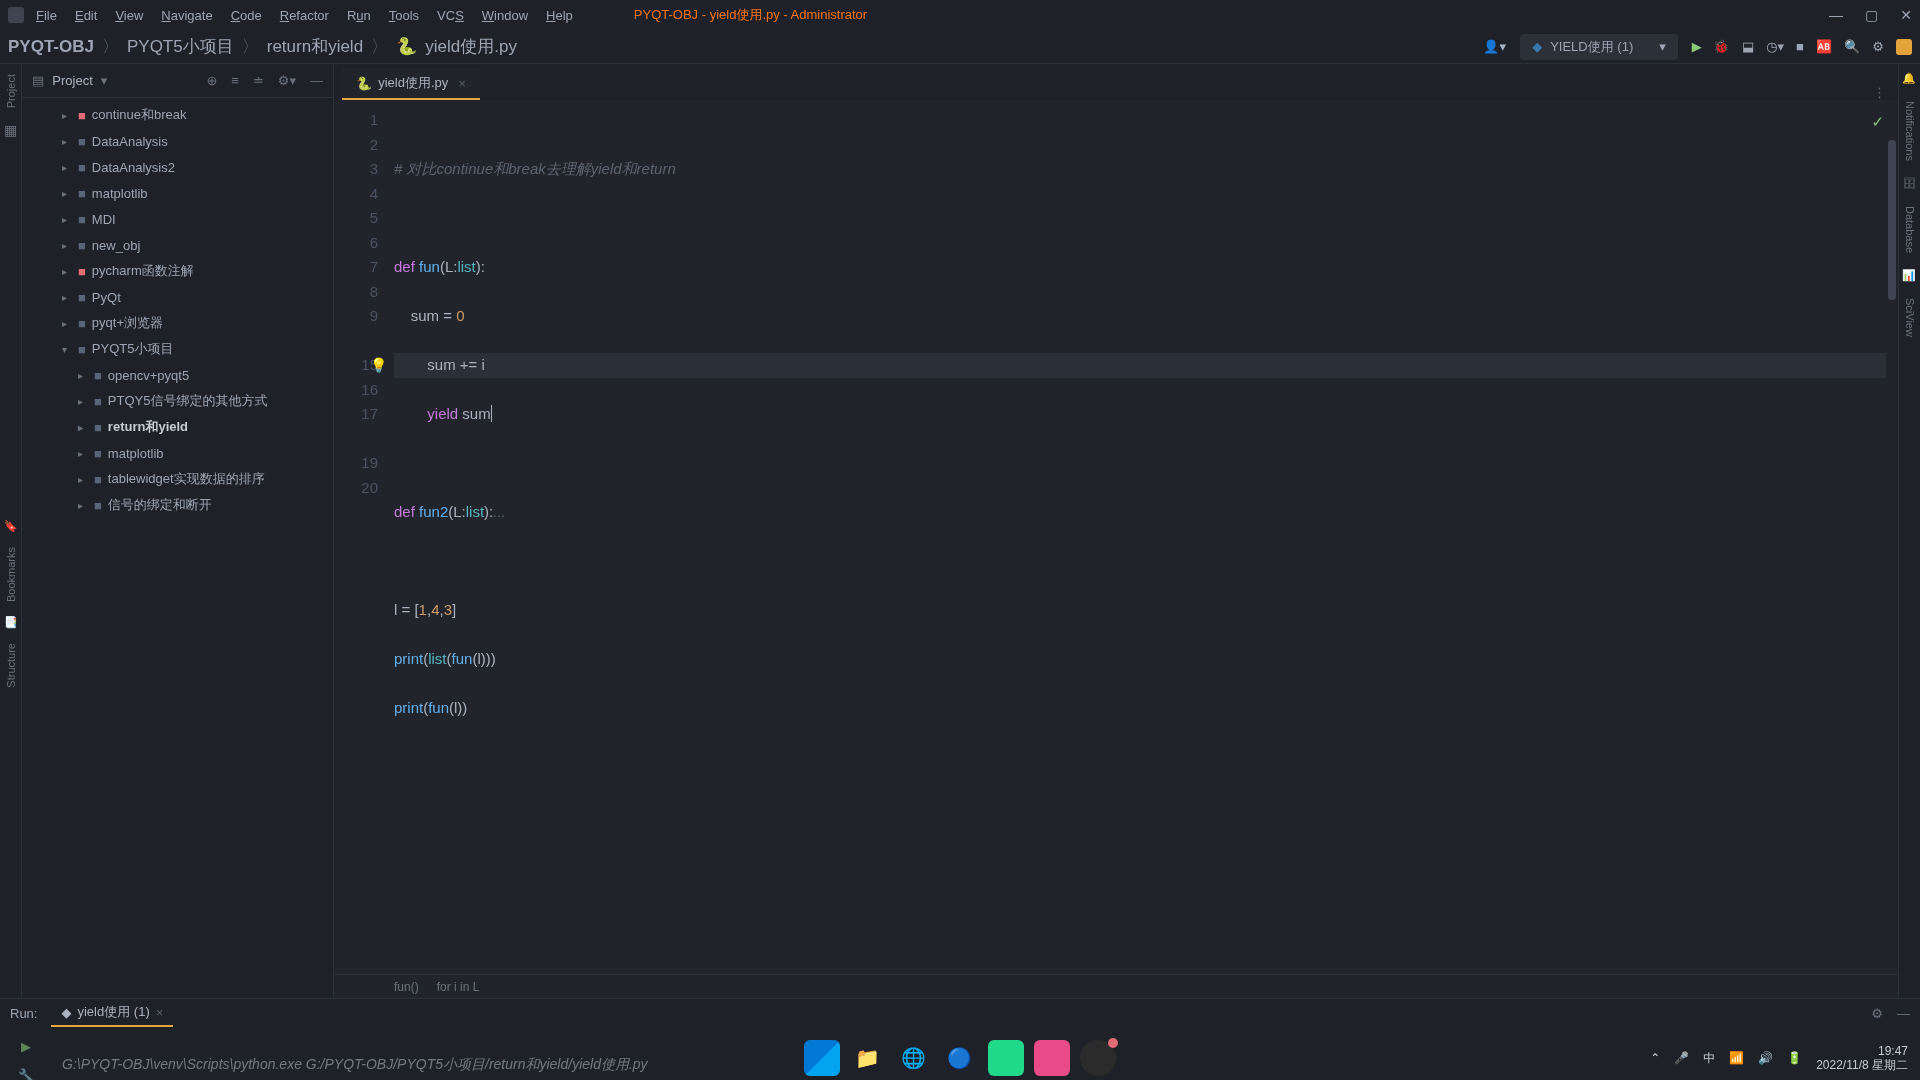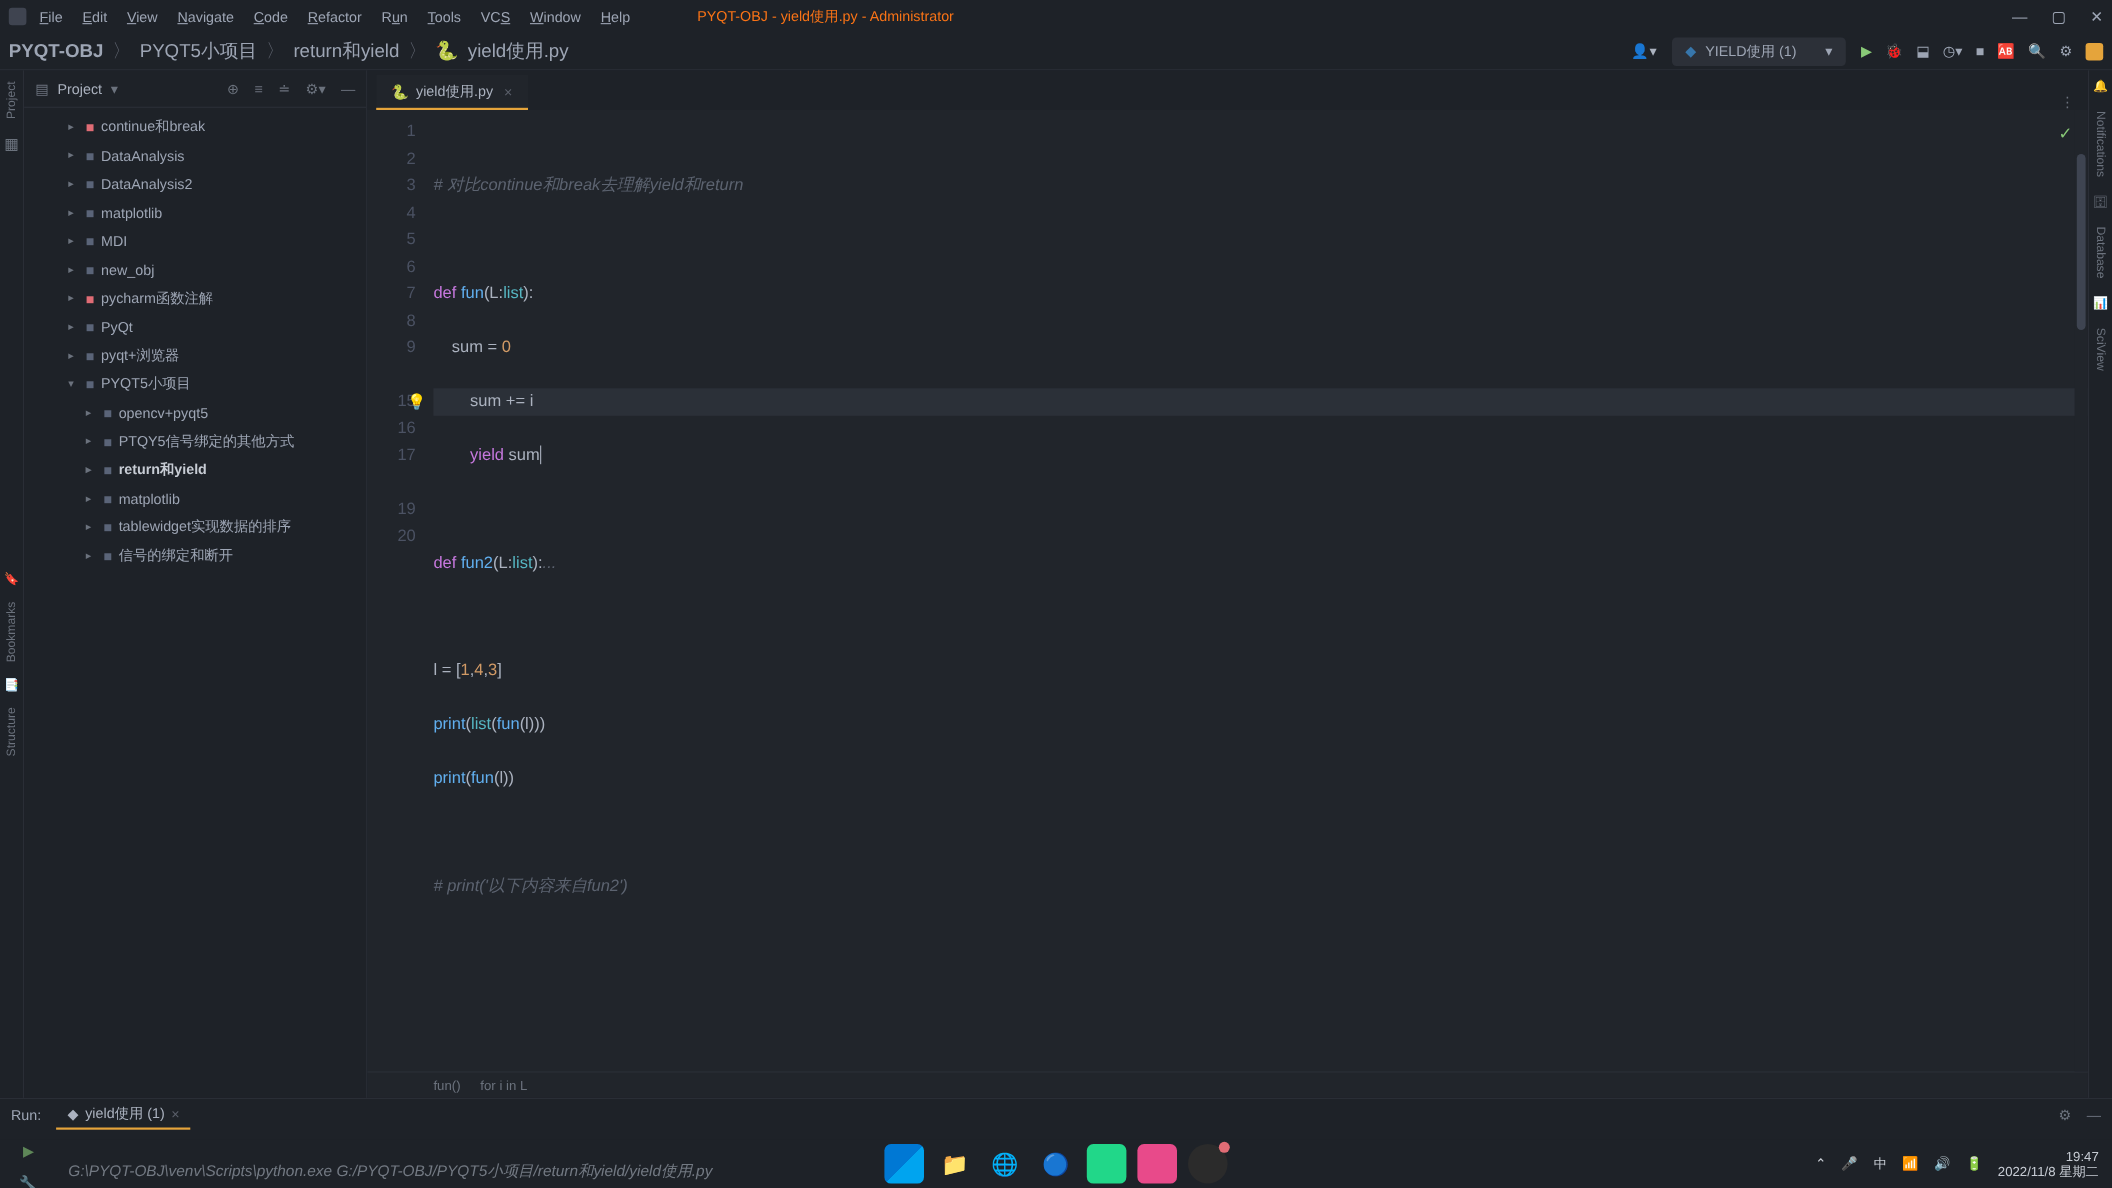--- a/index.html
+++ b/index.html
@@ -300,21 +300,20 @@
 <div class="code-line">    <span>sum</span> <span class="op">=</span> <span class="num">0</span></div>
 <div class="code-line hl"><span class="bulb">💡</span>        sum <span class="op">+=</span> <span>i</span></div>
 <div class="code-line">        <span class="kw">yield</span> sum<span class="cursor-ln"> </span></div>
 <div class="code-line"></div>
 <div class="code-line"><span class="kw">def</span> <span class="fn">fun2</span>(L:<span class="ty">list</span>):<span class="cmt">...</span></div>
 <div class="code-line"></div>
 <div class="code-line">l <span class="op">=</span> [<span class="num">1</span>,<span class="num">4</span>,<span class="num">3</span>]</div>
 <div class="code-line"><span class="fn">print</span>(<span class="ty">list</span>(<span class="fn">fun</span>(l)))</div>
 <div class="code-line"><span class="fn">print</span>(<span class="fn">fun</span>(l))</div>
 <div class="code-line"></div>
-<div class="code-line"><span class="cmt"># print('以下内容来自fun2')</span></div>
       </div>
       <div class="vscroll">
           <div class="thumb"></div>
         </div>
     </div>
     <div class="breadcrumb-bottom">
       <span>fun()</span>
       <span>for i in L</span>
     </div>
   </div>

